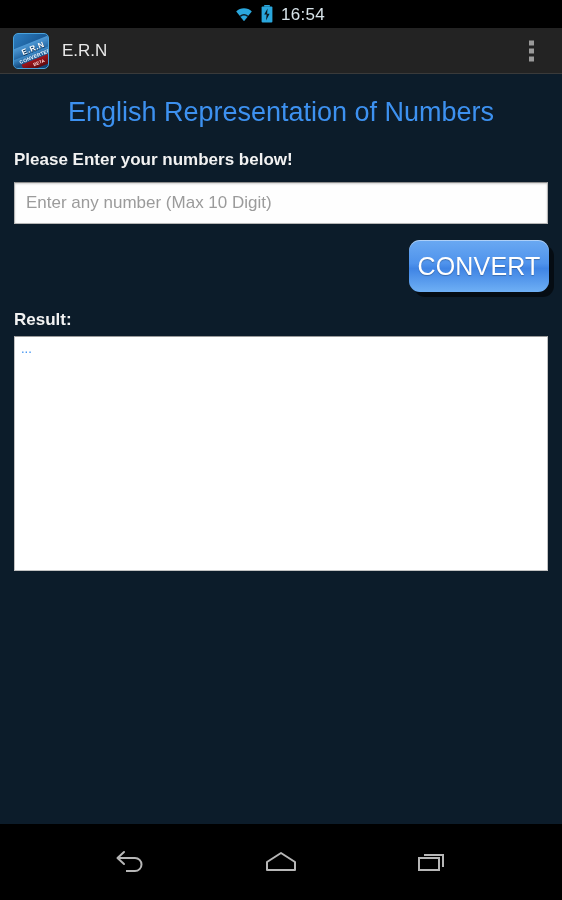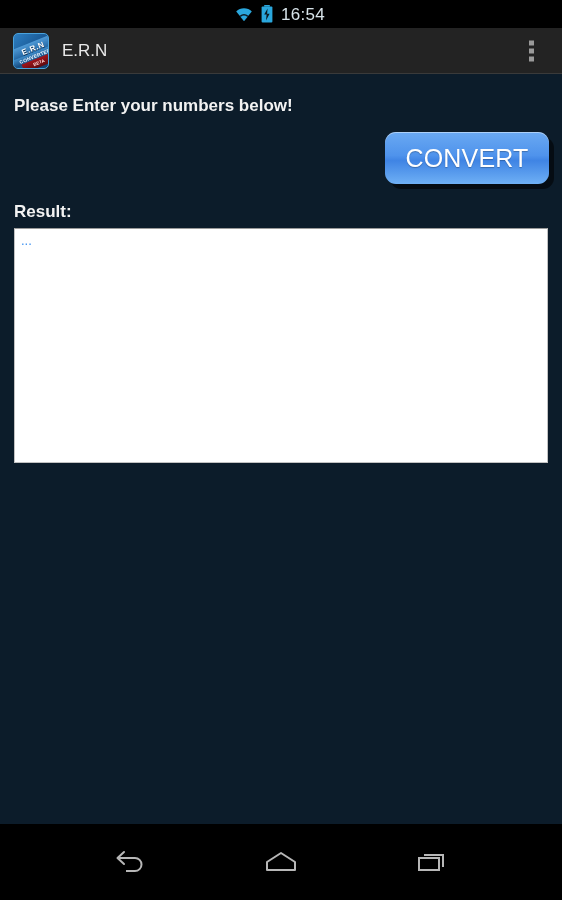--- a/index.html
+++ b/index.html
@@ -108,21 +108,21 @@
     font-family:"Liberation Sans", sans-serif;
     outline:none;
   }
   #number-input::placeholder { color:#9b9b9b; }
 
   #convert-row {
     display:flex; justify-content:flex-end;
     margin:16px 13px 0 0;
   }
   #convert-button {
-    width:164px; height:52px;
+    width:140px; height:52px;
     border:none; cursor:pointer;
     border-radius:11px;
     background:linear-gradient(180deg,#6aa9f2 0%,#4f93ec 45%,#3f84e4 55%,#6fb0f5 100%);
     color:#ffffff; font-size:25px; letter-spacing:.2px;
     font-family:"Liberation Sans", sans-serif;
     box-shadow:5px 5px 0 rgba(0,0,0,.55), inset 0 1px 0 rgba(255,255,255,.45);
     text-shadow:0 1px 1px rgba(0,0,0,.25);
     line-height:52px; padding:0;
   }
 
@@ -191,23 +191,25 @@
     <div id="app-title">E.R.N</div>
     <div id="overflow-menu">
       <span></span>
       <span></span>
       <span></span>
     </div>
   </div>
 
   <div id="content">
 
+    <div id="page-title">English Representation of Numbers</div>
 
     <div id="prompt-label">Please Enter your numbers below!</div>
 
+    <input id="number-input" type="text" placeholder="Enter any number (Max 10 Digit)" style="">
 
     <div id="convert-row">
       <button id="convert-button">CONVERT</button>
     </div>
 
     <div id="result-label">Result:</div>
 
     <div id="result-box">
       <div id="result-text">...</div>
     </div>

